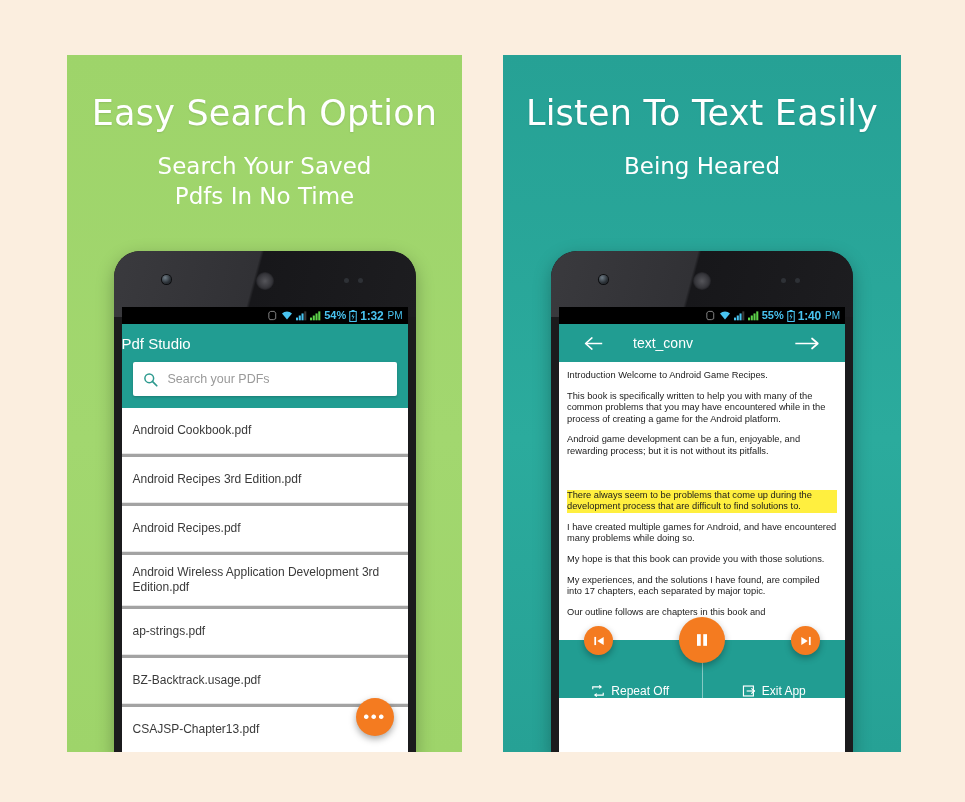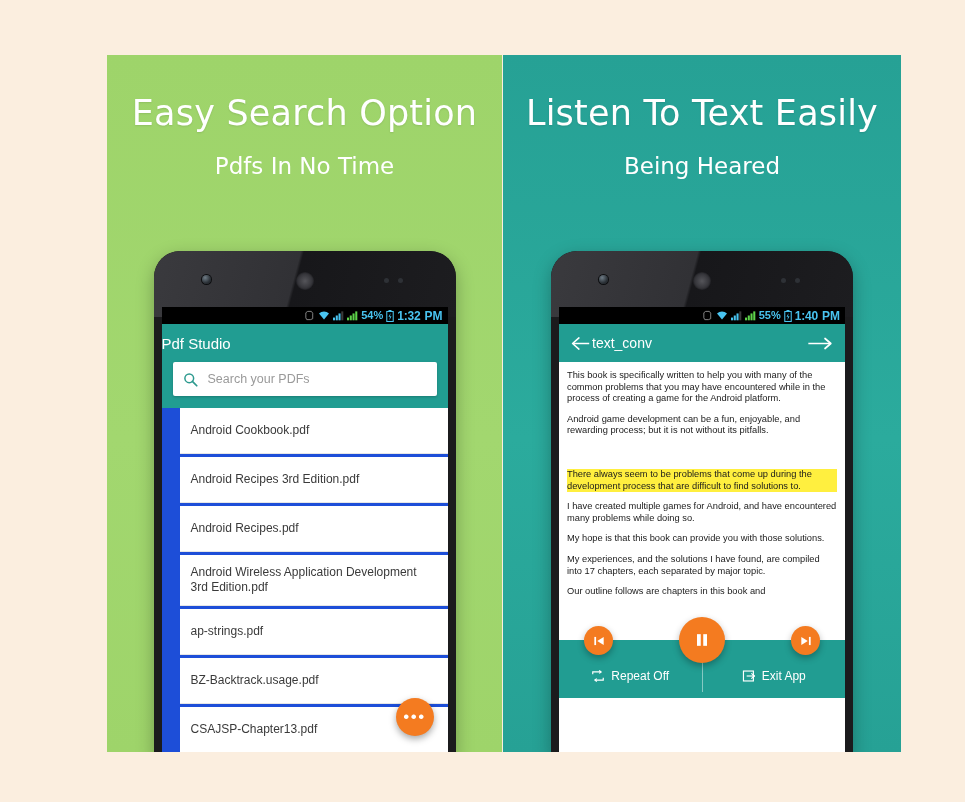--- a/index.html
+++ b/index.html
@@ -9,21 +9,21 @@
     font-family: "Liberation Sans", sans-serif;
     overflow: hidden;
   }
   .stage { position: relative; width: 965px; height: 802px; }
 
   
   .panel {
     position: absolute; top: 55px; height: 697px;
     overflow: hidden;
   }
-  .panel-left  { left: 67px;  width: 395px; background: linear-gradient(180deg,#9ed46a 0%,#a2d76f 55%,#9ed46a 100%); margin-left: 40px; }
+  .panel-left  { left: 67px;  width: 395px; background: linear-gradient(180deg,#9ed46a 0%,#a2d76f 55%,#9ed46a 100%); }
   .panel-right { left: 503px; width: 398px; background: linear-gradient(180deg,#26a195 0%,#2bab9d 55%,#26a195 100%); }
 
   .headline {
     position: absolute; left: 0; right: 0; top: 38px;
     text-align: center; color: #ffffff;
     font-size: 35px; font-weight: 400;
     font-family: "DejaVu Sans", sans-serif;
     letter-spacing: .2px;
     text-shadow: 0 1px 2px rgba(0,0,0,.10);
   }
@@ -77,69 +77,69 @@
 
   
   .statusbar {
     height: 17px; background: #000000;
     display: flex; align-items: center; justify-content: flex-end;
     padding-right: 5px; gap: 3px;
   }
   .sb-ico { display: block; }
   .sb-text { color: #49c3f0; font-size: 11px; font-weight: bold; font-family: "Liberation Sans", sans-serif; line-height: 1; }
   .sb-time { color: #49c3f0; font-size: 12px; font-weight: bold; letter-spacing: -.2px; }
-  .sb-ampm { color: #49c3f0; font-size: 12px; font-weight: bold; margin-left: 1px; }
+  .sb-ampm { color: #49c3f0; font-size: 10px; font-weight: normal; margin-left: 1px; }
 
   
   .appbar {
     background: #219d92; color: #fff;
     height: 38px; display: flex; align-items: center; justify-content: flex-start;
     font-size: 15px; font-weight: normal;
   }
   .search-zone { background: #219d92; padding: 0 11px 12px; }
   .search-box {
     background: #fff; height: 34px; border-radius: 2px;
     display: flex; align-items: center; padding: 0 10px; gap: 10px;
     box-shadow: 0 1px 3px rgba(0,0,0,.22);
   }
   .search-box .ph { color: #9a9a9a; font-size: 12.5px; }
-  .list { background: #1d4ed8; padding-left: 18px; }
+  .list { background: #a3a3a3; }
   .list-item {
     background: #ffffff; margin: 0 0 3px 0;
     padding: 10px 11px; min-height: 46px;
     display: flex; align-items: center;
     border-bottom: 1px solid #e6e6e6;
     font-size: 12px; color: #3a3a3a; line-height: 15px;
   }
   .fab {
     position: absolute; right: 14px; bottom: 20px;
     width: 38px; height: 38px; border-radius: 50%;
     background: #f47b20; color: #fff;
     display: flex; align-items: center; justify-content: center;
     box-shadow: 0 3px 7px rgba(0,0,0,.35);
     font-size: 17px; letter-spacing: 1.5px; line-height: 0;
   }
 
   
   .appbar2 {
     background: #219d92; color: #fff; height: 38px;
-    display: flex; align-items: center; padding: 0 12px; gap: 2px;
+    display: flex; align-items: center; padding: 0 25px; gap: 30px;
   }
   .appbar2 .title { font-size: 14px; }
   .appbar2 .spacer { flex: 1; }
   .reader {
     position: relative; background: #fff; height: 336px;
     padding: 8px 8px 0 8px; overflow: hidden;
   }
   .reader p { font-size: 9.3px; line-height: 11.6px; color: #1a1a1a; margin-bottom: 9px; }
   .reader p.hl { background: #ffef3f; display: inline-block; margin-top: 23px; }
   .player {
     position: absolute; bottom: 0; left: 0; right: 0;
     height: 58px; background: #219d92;
-    display: flex; align-items: center;
+    display: flex; align-items: flex-end;
   }
   .player-half {
     flex: 1; display: flex; align-items: center; justify-content: center;
     gap: 6px; color: #fff; font-size: 12px; padding-top: 14px;
   }
   .player-div { width: 1px; height: 46px; background: rgba(255,255,255,.45); }
   .pbtn {
     position: absolute; border-radius: 50%; background: #f47b20;
     display: flex; align-items: center; justify-content: center;
     box-shadow: 0 3px 7px rgba(0,0,0,.3); color: #fff;
@@ -149,20 +149,21 @@
   .pbtn-next { width: 29px; height: 29px; right: 25px; top: -14px; }
 </style>
 </head>
 <body>
 
 <div class="stage">
 
   <div class="panel panel-left">
     <div class="headline">Easy Search Option</div>
     <div class="subhead">
+      <span>Search Your Saved</span>
       <span>Pdfs In No Time</span>
     </div>
 
     <div class="phone">
       <div class="phone-gloss"></div>
       <div class="cam"></div>
       <div class="speaker"></div>
       <div class="sensors">
           <i></i>
           <i></i>
@@ -297,20 +298,22 @@
           </svg>
           <span class="title">text_conv</span>
           <span class="spacer"></span>
           <svg width="26" height="15" viewBox="0 0 30 18">
             <line x1="1" y1="9" x2="27" y2="9" stroke="#fff" stroke-width="2"></line>
             <polyline points="21,3 28,9 21,15" fill="none" stroke="#fff" stroke-width="2" stroke-linecap="round" stroke-linejoin="round"></polyline>
           </svg>
         </div>
 
         <div class="reader">
+          <p>Introduction
+Welcome to Android Game Recipes.</p>
           <p>This book is specifically written to help you with many of the
 common problems that you may have encountered while in the process of creating a game for the Android platform.</p>
           <p>Android game development can be a fun, enjoyable, and rewarding process; but
 it is not without its pitfalls.</p>
           <p class="hl">There always seem to be problems that come up during the development
 process that are difficult to find solutions to.</p>
           <p>I have created multiple games for Android, and have encountered many problems while doing so.</p>
           <p>My hope is that this book can provide you with those solutions.</p>
           <p>My
 experiences, and the solutions I have found, are compiled into 17 chapters, each separated by major topic.</p>

